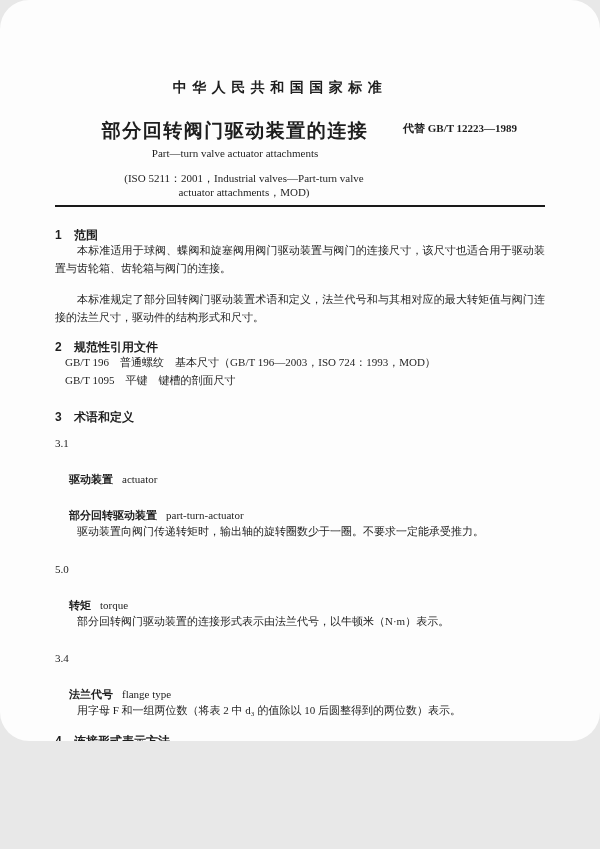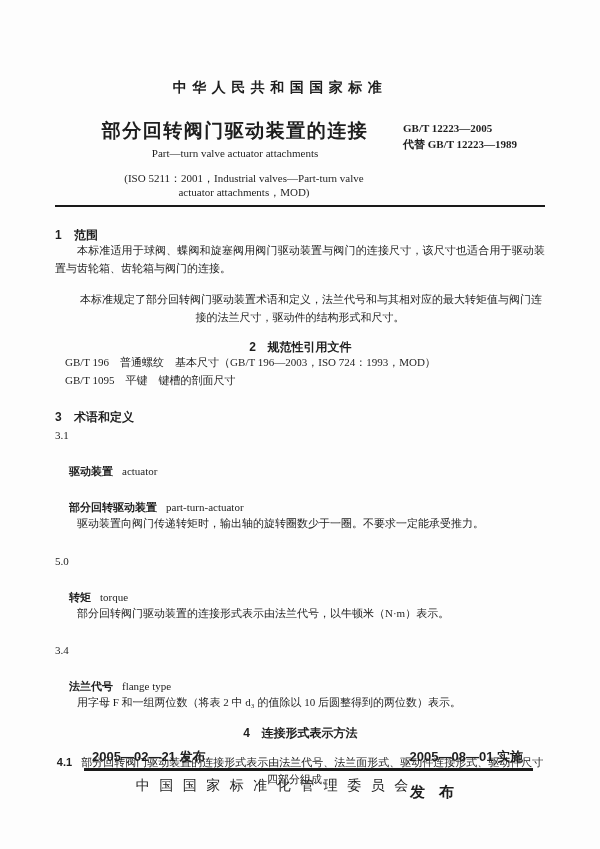--- a/index.html
+++ b/index.html
@@ -1,24 +1,25 @@
 <!DOCTYPE html>
 <html lang="zh"><head>
 <meta charset="utf-8">
 <style>
   html,body { margin:0; padding:0; }
   body { background:#e8e8e8; }
   .page {
     position:relative;
-    width:600px; height:849px;
+    width:600px; height:741px;
     margin:0 auto;
     background:#fdfdfd;
     color:#1e1e1e;
     font-family:"Liberation Serif","DejaVu Serif",serif;
     overflow:hidden;
+    border-radius:29px;
   }
   .content { padding:0 55px; }
   .hei { font-family:"Liberation Sans","DejaVu Sans",sans-serif; }
 
   
   .std-header {
     margin-top:80px;
     text-align:center;
     font-size:14px; font-weight:bold;
     letter-spacing:5.5px;
@@ -51,22 +52,22 @@
   }
   .refline { margin:0; font-size:11px; line-height:17.5px; text-indent:0; padding-left:10px; }
   .term-no { margin:0; font-size:11px; line-height:15px; }
   .term-line { margin:0; padding-left:14px; font-size:11px; line-height:15px; }
   .term-cn { font-weight:bold; }
   .term-en { margin-left:9px; }
   .clausep { margin:0; font-size:11px; line-height:17.5px; text-align:justify; text-indent:0; }
   .clause-no { font-weight:bold; margin-right:9px; }
 
   .mt22 { margin-top:21px; }
-  .mt14 { margin-top:14px;text-align:center; }
-  .mt12 { margin-top:4px; }
+  .mt14 { margin-top:14px; }
+  .mt12 { margin-top:12px; }
   .mt5  { margin-top:21px; }
 
   
   .footer { position:absolute; left:17px; right:0; top:749px; padding:0 67px; }
   .dates-row {
     display:flex; justify-content:space-between;
     font-size:13px; font-weight:bold; line-height:15px;
     padding:0 10px 0 8px;
   }
   .rule-bottom { border-top:3px solid #1a1a1a; margin-top:4px; }
@@ -85,21 +86,20 @@
   <div class="content">
 
     <div class="std-header hei">中华人民共和国国家标准</div>
 
     <div class="title-row">
       <div class="title-left">
         <div class="title-cn hei">部分回转阀门驱动装置的连接</div>
         <div class="title-en">Part—turn valve actuator attachments</div>
       </div>
       <div class="code-block">
-        <div>GB/T 12223—2005</div>
         <div>代替 GB/T 12223—1989</div>
       </div>
     </div>
 
     <div class="iso-note">
       <div>(ISO 5211：2001，Industrial valves—Part-turn valve</div>
       <div>actuator attachments，MOD)</div>
     </div>
 
     <div class="rule-top"></div>

